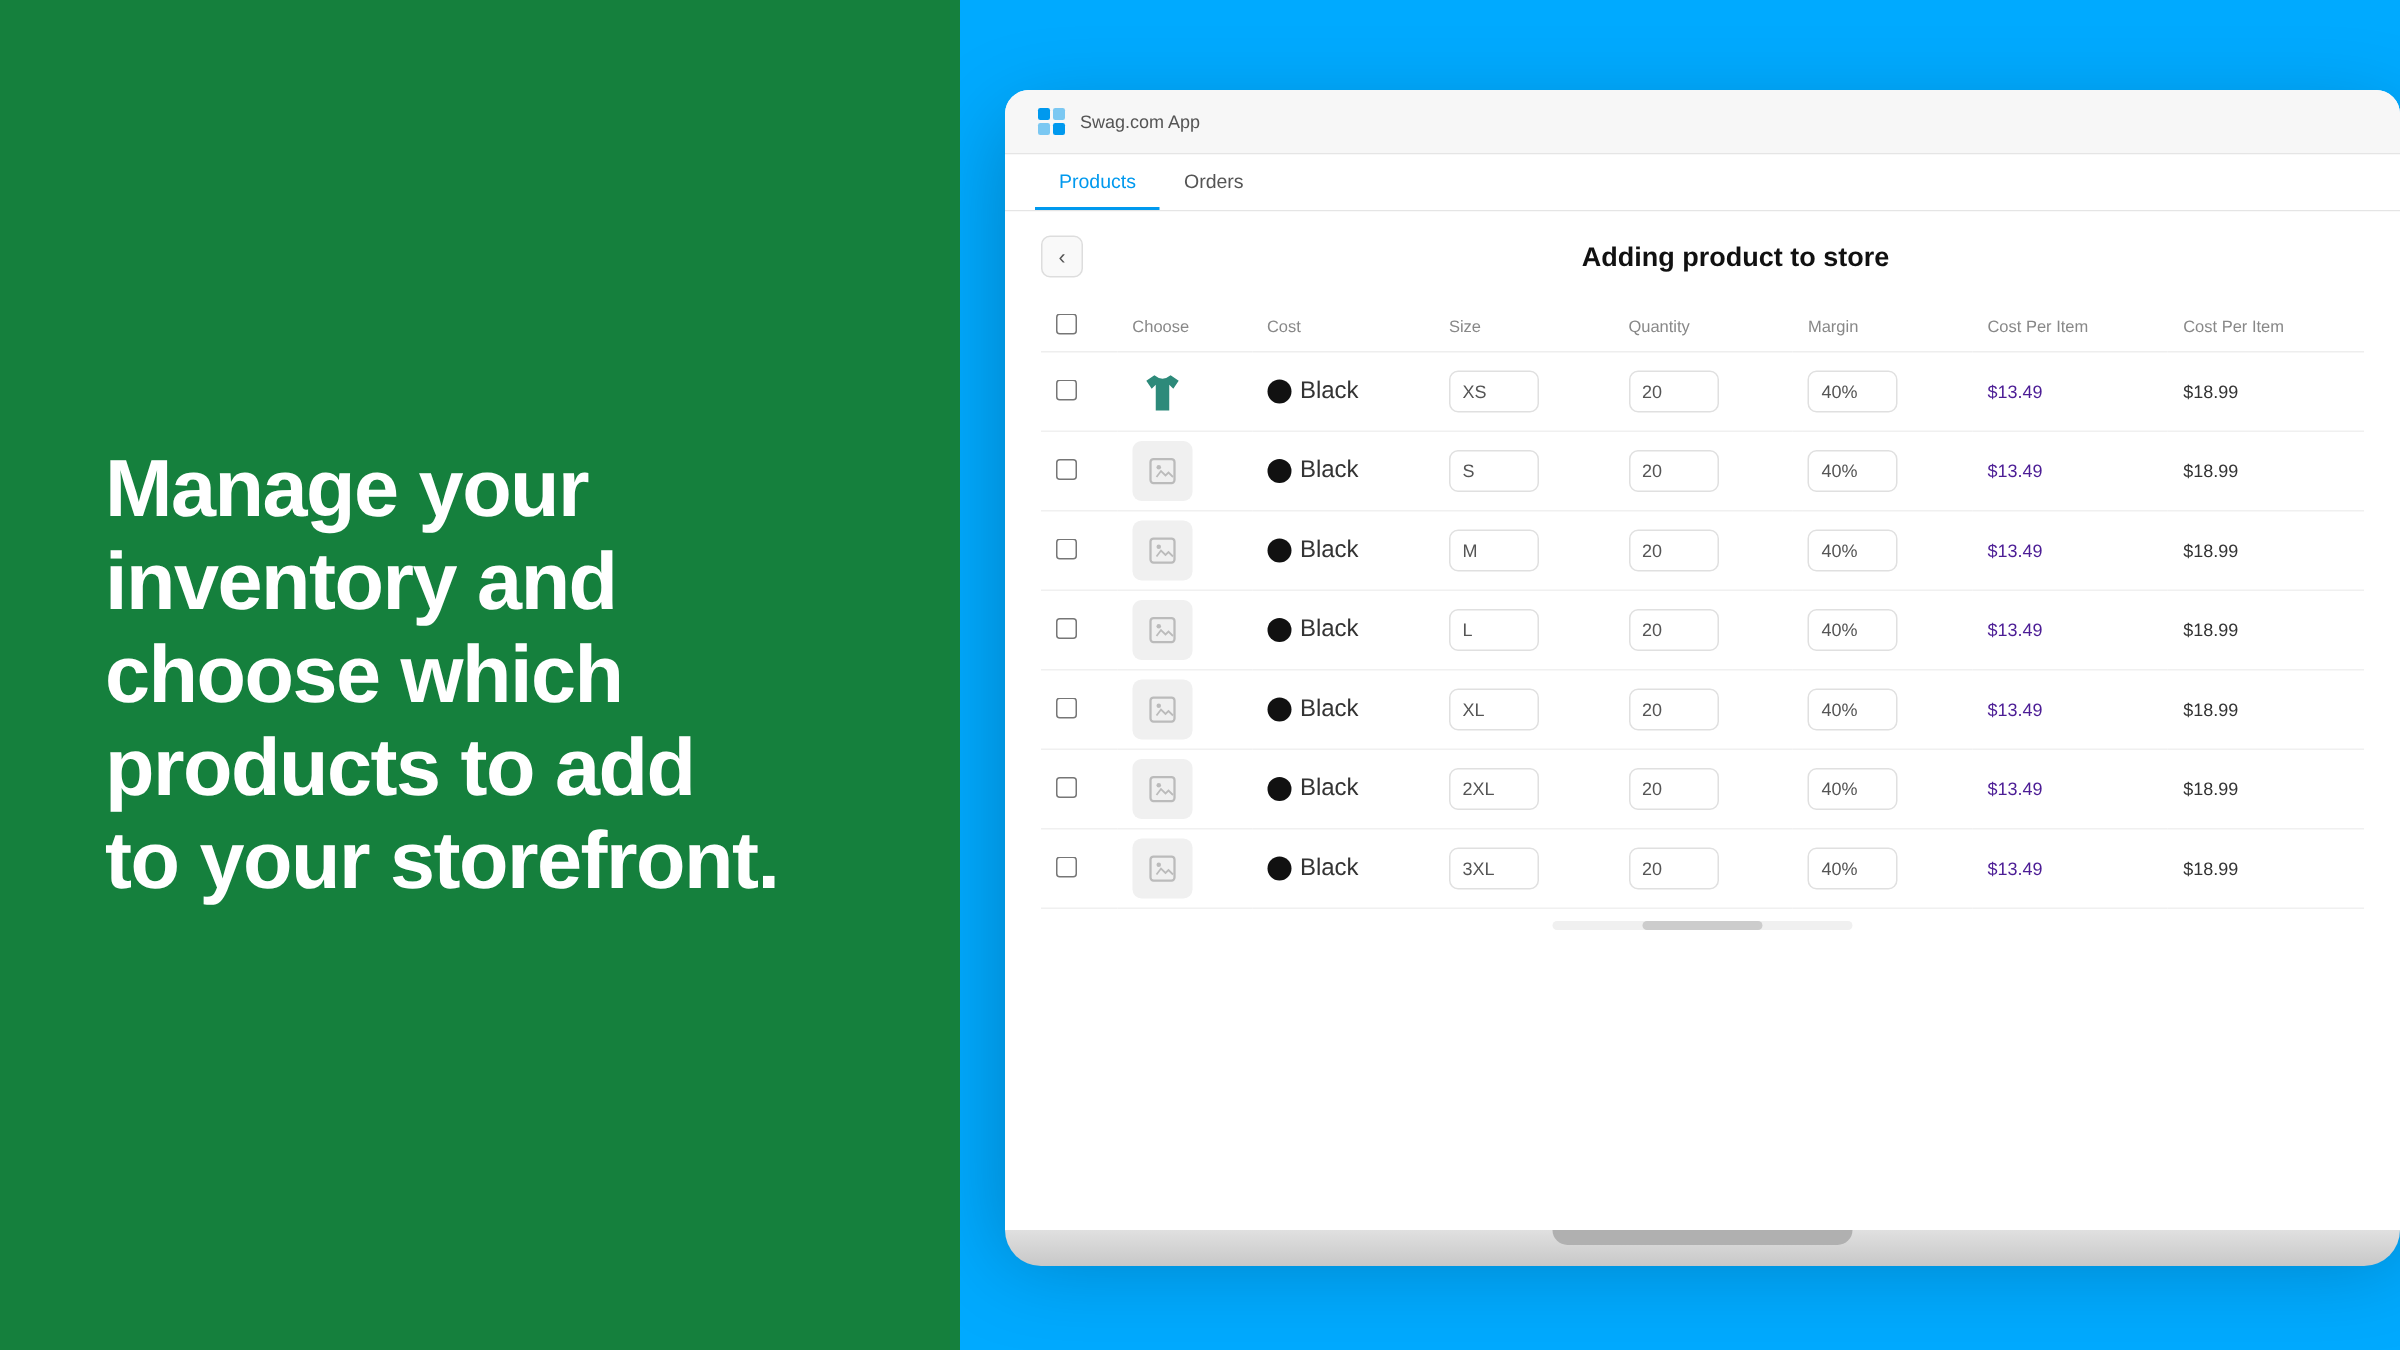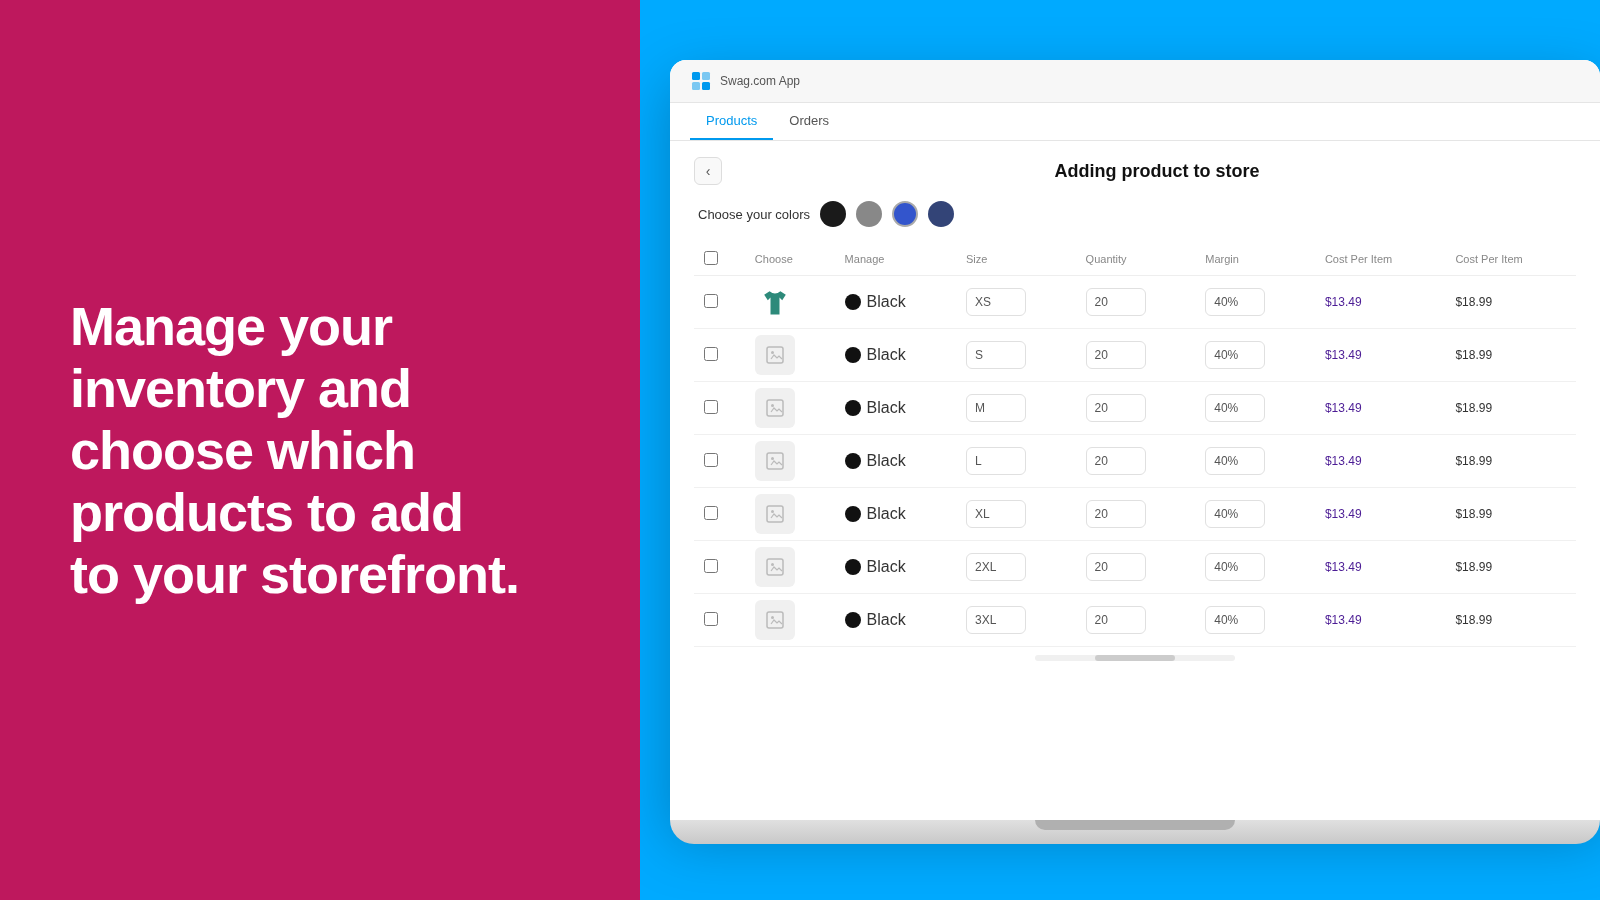--- a/index.html
+++ b/index.html
@@ -10,21 +10,21 @@
       font-family: -apple-system, BlinkMacSystemFont, 'Segoe UI', sans-serif;
       background: #00aaff;
       display: flex;
       align-items: stretch;
     }
 
     
     .left-panel {
       width: 640px;
       min-width: 640px;
-      background: #be185d;
+      background: #15803d;
       display: flex;
       align-items: center;
       padding: 60px 70px;
     }
     .hero-text {
       color: #fff;
       font-size: 54px;
       font-weight: 800;
       line-height: 1.15;
       letter-spacing: -1px;
@@ -305,36 +305,29 @@
         <div class="tab">Orders</div>
       </div>
 
       <div class="app-body">
 
         <div class="top-bar">
           <div class="back-btn">‹</div>
           <div class="page-title">Adding product to store</div>
         </div>
 
-        <div class="color-section">
-          <span class="color-label">Choose your colors</span>
-          <div class="color-swatch" style="background:#1a1a1a;"></div>
-          <div class="color-swatch" style="background:#888888;"></div>
-          <div class="color-swatch selected" style="background:#3355cc;"></div>
-          <div class="color-swatch" style="background:#334477;"></div>
-        </div>
 
         <table class="product-table">
           <thead>
             <tr>
               <th>
                 <input type="checkbox" class="row-checkbox" style="">
               </th>
               <th>Choose</th>
-              <th>Manage</th>
+              <th>Cost</th>
               <th>Size</th>
               <th>Quantity</th>
               <th>Margin</th>
               <th>Cost Per Item</th>
               <th>Cost Per Item</th>
             </tr>
           </thead>
           <tbody id="table-body">
           <tr>
                 <td><input type="checkbox" class="row-checkbox" style=""></td>

